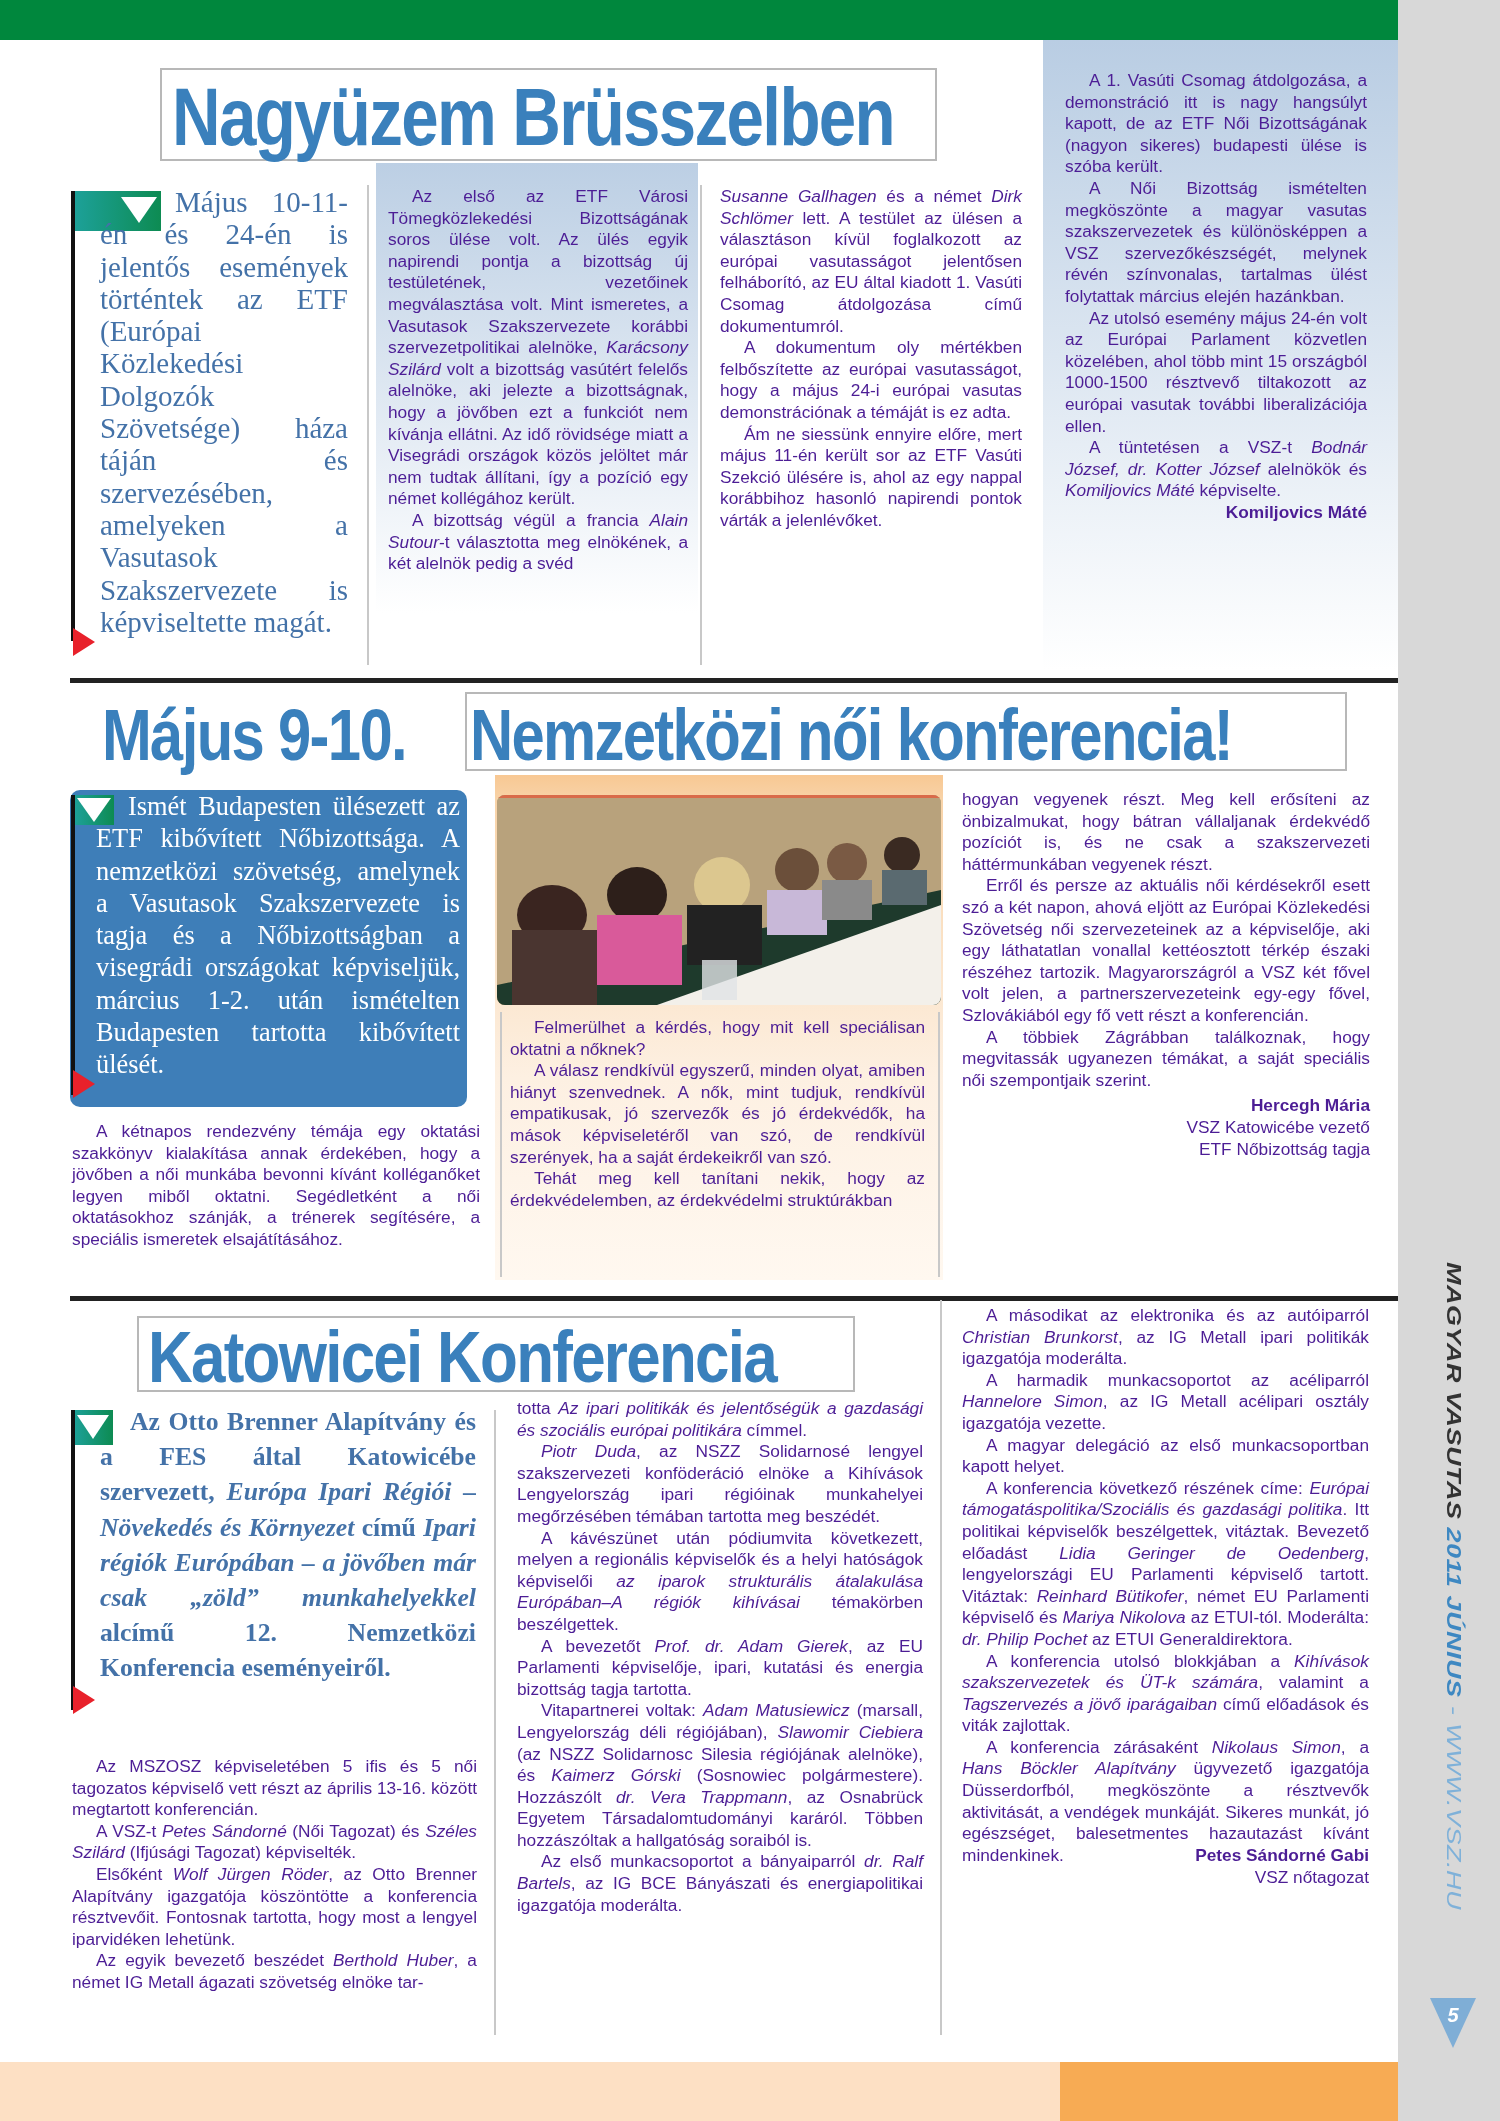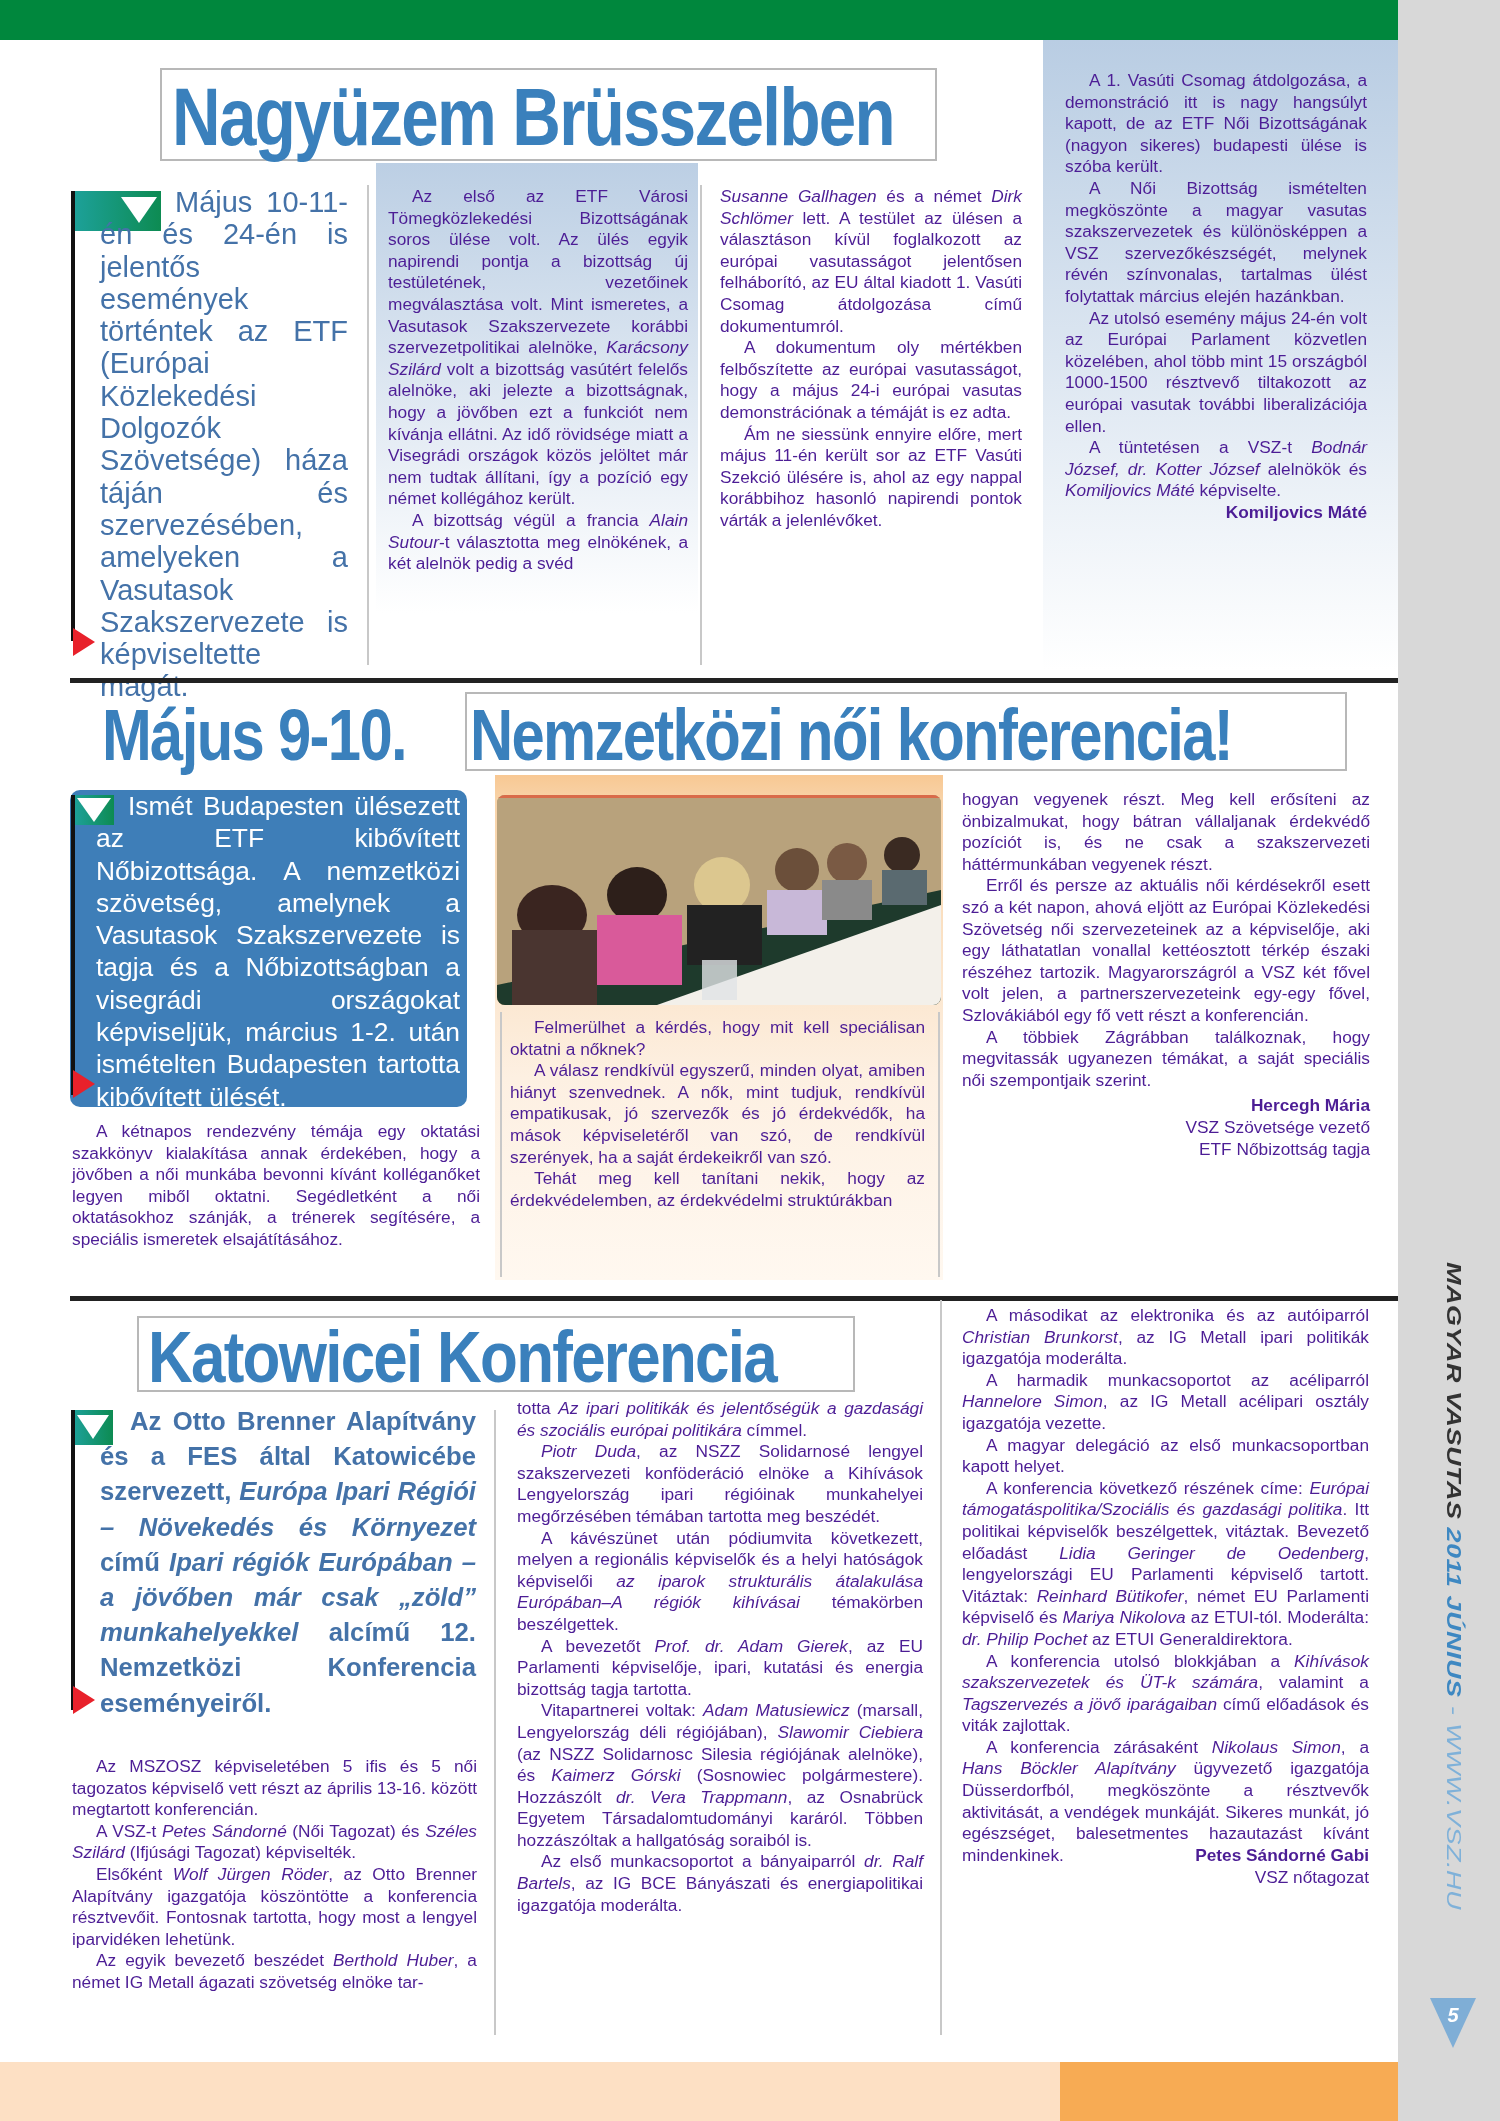--- a/index.html
+++ b/index.html
@@ -17,21 +17,21 @@
   .page-num span{position:absolute;left:0;top:6px;width:46px;text-align:center;color:#fff;font-weight:bold;font-style:italic;font-size:20px}
 
   .blue-panel{position:absolute;left:1043px;top:40px;width:355px;height:630px;background:linear-gradient(#b9cde3,#ffffff)}
   .blue-col{position:absolute;left:376px;top:163px;width:322px;height:500px;background:linear-gradient(#bccfe4,#ffffff 90%)}
   .peach-col{position:absolute;left:495px;top:775px;width:448px;height:505px;background:linear-gradient(#f8c893 0,#f8d3a8 5%,#fdf0e2 60%,#fff8f0)}
 
   .headline-box{position:absolute;border:2px solid #b8b8b8;background:#fff}
   .headline{position:absolute;font-family:"Liberation Sans",sans-serif;font-weight:bold;color:#3a80bc;letter-spacing:-2px;white-space:nowrap;transform-origin:left top}
   .rule{position:absolute;left:70px;width:1328px;height:5px;background:#222}
 
-  .lead{position:absolute;font-family:Liberation Sans, sans-serif;color:#4472a8;font-size:27px;line-height:32.5px;text-align:justify;transform-origin:left top}
+  .lead{position:absolute;font-family:Liberation Serif, serif;color:#4472a8;font-size:27px;line-height:32.5px;text-align:justify;transform-origin:left top}
   .lead.white{color:#fff}
   .lead-box{position:absolute;left:70px;top:790px;width:397px;height:317px;background:#3e7eb8;border-radius:10px}
   .marker-top{position:absolute;width:48px;height:40px;background:linear-gradient(90deg,#1da19a,#0d8b52)}
   .marker-top svg{position:absolute;left:8px;top:6px}
   .marker-line{position:absolute;width:4px;background:#111}
   .marker-arrow{position:absolute;width:0;height:0;border-top:14px solid transparent;border-bottom:14px solid transparent;border-left:22px solid #e8212b}
 
   .col{position:absolute;font-size:17.3px;line-height:21.6px;text-align:justify;color:#4c1d95;transform-origin:left top}
   .col p{text-indent:24px}
   .col p.noind{text-indent:0}
@@ -142,21 +142,21 @@
 <div class="col" style="left:510px;top:1017px;width:415px">
   <p>Felmerülhet a kérdés, hogy mit kell speciálisan oktatni a nőknek?</p>
   <p>A válasz rendkívül egyszerű, minden olyat, amiben hiányt szenvednek. A nők, mint tudjuk, rendkívül empatikusak, jó szervezők és jó érdekvédők, ha mások képviseletéről van szó, de rendkívül szerények, ha a saját érdekeikről van szó.</p>
   <p>Tehát meg kell tanítani nekik, hogy az érdekvédelemben, az érdekvédelmi struktúrákban</p>
 </div>
 <div class="col" style="left:962px;top:789px;width:408px">
   <p class="noind">hogyan vegyenek részt. Meg kell erősíteni az önbizalmukat, hogy bátran vállaljanak érdekvédő pozíciót is, és ne csak a szakszervezeti háttérmunkában vegyenek részt.</p>
   <p>Erről és persze az aktuális női kérdésekről esett szó a két napon, ahová eljött az Európai Közlekedési Szövetség női szervezeteinek az a képviselője, aki egy láthatatlan vonallal kettéosztott térkép északi részéhez tartozik. Magyarországról a VSZ két fővel volt jelen, a partnerszervezeteink egy-egy fővel, Szlovákiából egy fő vett részt a konferencián.</p>
   <p>A többiek Zágrábban találkoznak, hogy megvitassák ugyanezen témákat, a saját speciális női szempontjaik szerint.</p>
   <p class="sig" style="margin-top:4px">Hercegh Mária</p>
-  <p class="sigsub">VSZ Szövetsége vezető</p>
+  <p class="sigsub">VSZ Katowicébe vezető</p>
   <p class="sigsub">ETF Nőbizottság tagja</p>
 </div>
 
 <div class="rule" style="top:1296px"></div>
 
 <div class="headline-box" style="left:137px;top:1316px;width:718px;height:76px"></div>
 <div class="headline" style="left:148px;top:1316px;font-size:72px;transform:scaleX(0.86)">Katowicei Konferencia</div>
 
 <div class="marker-top" style="left:73px;top:1410px;width:40px;height:35px">
   <svg width="32" height="26" style="left:4px;top:5px">

